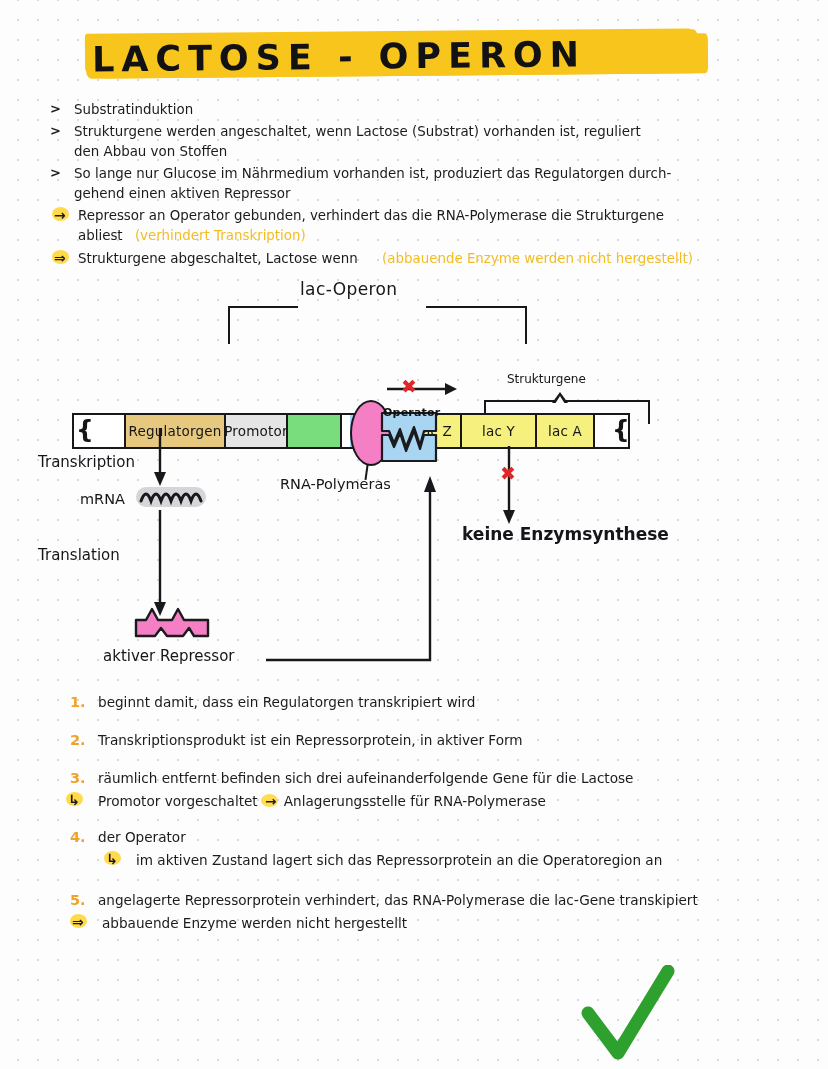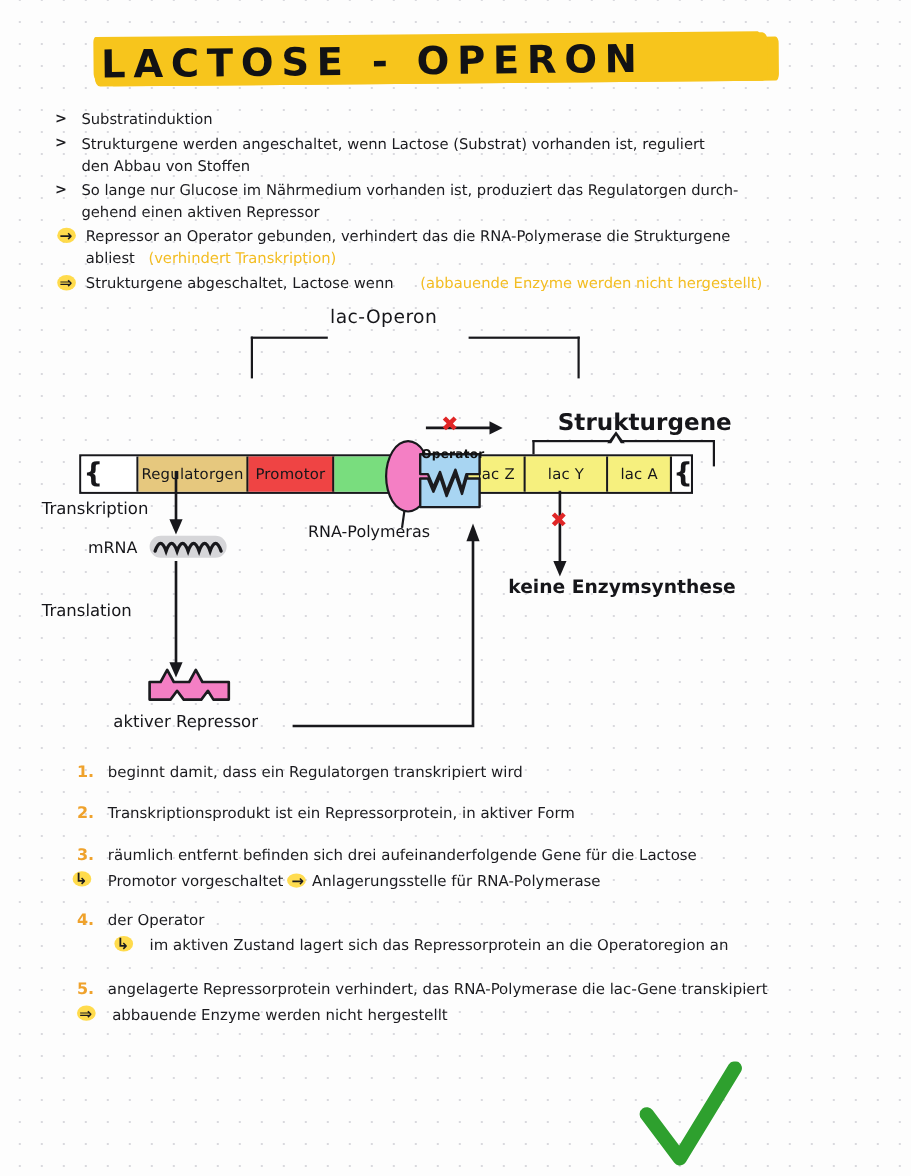--- a/index.html
+++ b/index.html
@@ -49,21 +49,21 @@
   
   #diagram { position:absolute; left:0; top:278px; width:828px; height:400px; }
 
   #lacop-label { position:absolute; left:300px; top:1px; font-size:17px; letter-spacing:.4px; }
   #lacop-bracket {
     position:absolute; left:228px; top:28px; width:295px; height:36px;
     border-top:2.2px solid #18181c; border-left:2.2px solid #18181c; border-right:2.2px solid #18181c;
   }
   #lacop-bracket-gap { position:absolute; left:298px; top:24px; width:128px; height:10px; background:#fdfdfd; }
 
-  #sg-label { position:absolute; left:507px; top:94px; font-size:21px;font-weight:bold; }
+  #sg-label { position:absolute; left:507px; top:94px; font-size:12px; }
   #sg-bracket {
     position:absolute; left:484px; top:122px; width:162px; height:22px;
     border-top:2px solid #18181c; border-left:2px solid #18181c; border-right:2px solid #18181c;
   }
   #sg-tick { position:absolute; left:552px; top:114px; width:0; height:0;
              border-left:8px solid transparent; border-right:8px solid transparent;
              border-bottom:11px solid #18181c; }
   #sg-tick-in { position:absolute; left:555px; top:118px; width:0; height:0;
              border-left:5px solid transparent; border-right:5px solid transparent;
              border-bottom:8px solid #fdfdfd; }
@@ -184,21 +184,21 @@
     <div id="lacop-bracket-gap"></div>
 
     <div id="sg-label">Strukturgene</div>
     <div id="sg-bracket"></div>
     <div id="sg-tick"></div>
     <div id="sg-tick-in"></div>
 
     <div id="dna">
       <div class="seg" style="width:52px;background:#ffffff"></div>
       <div class="seg" style="width:100px;background:#e6c87e">Regulatorgen</div>
-      <div class="seg" style="width:78px;background:#ef4444">Promotor</div>
+      <div class="seg" style="width:62px;background:#e5e5e5">Promotor</div>
       <div class="seg" style="width:54px;background:#79dd7e"></div>
       <div class="seg" style="width:8px;background:#ffffff;border-right:none"></div>
       <div class="seg" style="width:60px;background:#a8d5f2"></div>
       <div class="seg" style="width:52px;background:#f6f07e">lac Z</div>
       <div class="seg" style="width:75px;background:#f6f07e">lac Y</div>
       <div class="seg" style="width:58px;background:#f6f07e">lac A</div>
       <div class="seg plain" style="flex:1;background:#ffffff"></div>
     </div>
 
     <div class="zig" id="zig-l">{</div>

